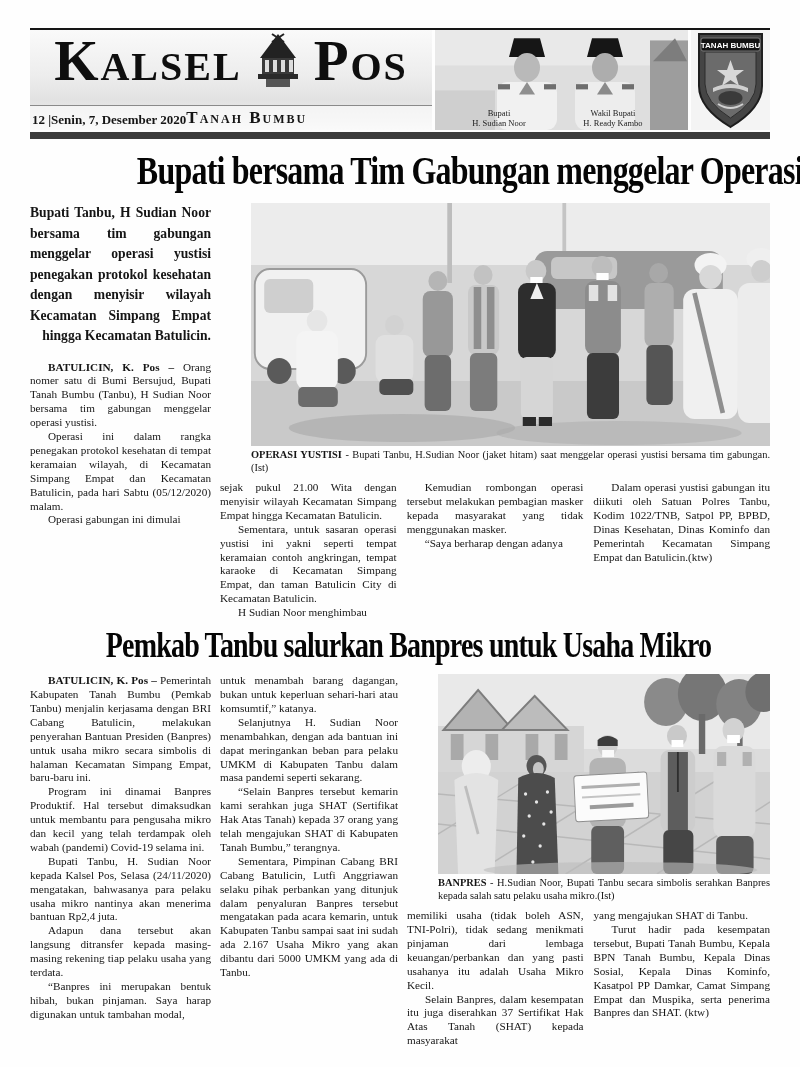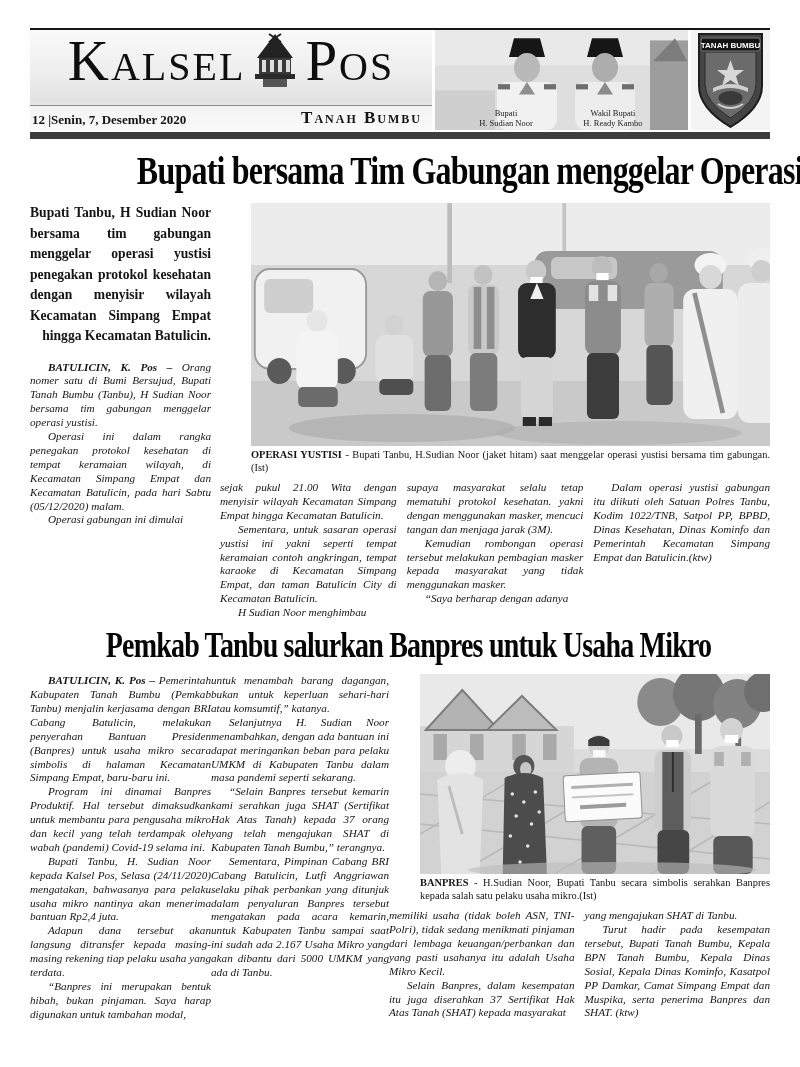--- a/index.html
+++ b/index.html
@@ -10,77 +10,77 @@
   }
   
   .masthead { display:flex; gap:3px; height:100px; border-top:2px solid #161616; }
   .mast-left {
     width:402px; flex:none; position:relative; box-sizing:border-box;
     background:linear-gradient(180deg,#fafafa 0%,#ededed 45%,#e2e2e2 70%,#f3f3f3 100%);
     display:flex; flex-direction:column; justify-content:space-between;
   }
   .mast-title-row { text-align:center; padding-top:2px; white-space:nowrap; }
   .mast-title {
-    font-variant:small-caps; font-weight:400; font-size:57px; line-height:58px;
-    letter-spacing:2px; color:#0e0e0e; display:inline-flex; align-items:flex-end; gap:6px;
+    font-variant:small-caps; font-weight:700; font-size:57px; line-height:58px;
+    letter-spacing:2px; color:#0e0e0e; display:inline-flex; align-items:flex-end; gap:12px;
   }
   .mast-logo { width:52px; height:58px; margin:0 -2px; flex:none; }
   .mast-info-row {
-    display:flex; justify-content:space-between; align-items:flex-end;
+    display:flex; align-items:flex-end;
     border-top:1px solid #8a8a8a; padding:2px 4px 2px 2px; background:rgba(255,255,255,.55);
   }
   .mast-edition { font-weight:bold; font-size:13px; }
   .mast-region { font-variant:small-caps; font-weight:bold; font-size:17px; letter-spacing:2px; padding-right:6px; }
   .mast-officials {
     width:253px; flex:none; position:relative;
     background:linear-gradient(180deg,#d9d9d9,#eaeaea 55%,#d2d2d2);
   }
   .mast-officials svg { display:block; width:100%; height:100%; }
   .official-cap {
     position:absolute; bottom:2px; text-align:center; font-size:8.5px; line-height:9.5px;
     color:#1d1d1d; width:100px;
   }
-  .official-cap.left { left:21px; }
+  .official-cap.left { left:14px; }
   .official-cap.right { left:128px; }
   .mast-crest { width:79px; flex:none; background:#f4f4f4; }
   .mast-crest svg { display:block; width:100%; height:100%; }
   .header-bar { height:7px; background:#3d3d3d; margin-top:2px; }
   
   .headline1 { margin:8px 0 10px; text-align:center; font-size:0; }
   .headline1 .cond {
     display:inline-block; white-space:nowrap; transform:scaleX(.78);
     font-weight:bold; font-size:41px; line-height:46px; letter-spacing:-1px; color:#050505;
   }
   .headline2 { margin:6px 0 8px; text-align:center; font-size:0; }
   .headline2 .cond {
     display:inline-block; white-space:nowrap; transform:scaleX(.8);
     font-weight:bold; font-size:35px; line-height:40px; letter-spacing:-1px; color:#050505;
   }
   
-  .body-p { margin:0; font-size:11.2px; line-height:13.9px; text-align:justify; text-indent:18px;font-style:italic; }
+  .body-p { margin:0; font-size:11.2px; line-height:13.9px; text-align:justify; text-indent:18px; }
   .no-indent { text-indent:0; }
   .dateline { font-weight:bold; }
   .lead {
     margin:0 0 14px 0; font-weight:bold; font-size:13.6px; line-height:20.5px;
     text-align:justify; text-align-last:right; -moz-text-align-last:right;
   }
   
   .art1 { display:flex; gap:9px; }
   .col-first { width:181px; flex:none; }
   .art-right { flex:1; min-width:0; }
   figure { margin:0;padding-left:31px; }
   .photo1 { display:block; width:100%; height:243px; }
   .photo2 { display:block; width:100%; height:200px; }
   figcaption { font-size:10.4px; line-height:12.5px; padding:3px 0 5px; text-align:justify; }
   figcaption b { font-weight:bold; }
   .three-cols { display:flex; gap:10px; margin-top:2px; }
   .three-cols .ncol { flex:1; min-width:0; }
   .two-cols { display:flex; gap:10px; margin-top:2px; }
   .two-cols .ncol { flex:1; min-width:0; }
-  .art2 { display:flex; margin-top:4px; }
+  .art2 { display:flex; gap:9px; margin-top:4px; }
   .col-second { width:178px; flex:none; }
 </style>
 </head>
 <body>
 
 <div class="page">
 
   <header class="masthead">
     <div class="mast-left">
       <div class="mast-title-row">
@@ -233,21 +233,20 @@
         <figcaption><b>OPERASI YUSTISI</b><span> - Bupati Tanbu, H.Sudian Noor (jaket hitam) saat menggelar operasi yustisi bersama tim gabungan.(Ist)</span></figcaption>
       </figure>
 
       <div class="three-cols">
         <div class="ncol">
           <p class="body-p no-indent">sejak pukul 21.00 Wita dengan menyisir wilayah Kecamatan Simpang Empat hingga Kecamatan Batulicin.</p>
           <p class="body-p">Sementara, untuk sasaran operasi yustisi ini yakni seperti tempat keramaian contoh angkringan, tempat karaoke di Kecamatan Simpang Empat, dan taman Batulicin City di Kecamatan Batulicin.</p>
           <p class="body-p">H Sudian Noor menghimbau</p>
         </div>
         <div class="ncol">
-          <p class="body-p no-indent">supaya masyarakat selalu tetap mematuhi protokol kesehatan. yakni dengan menggunakan masker, mencuci tangan dan menjaga jarak (3M).</p>
           <p class="body-p">Kemudian rombongan operasi tersebut melakukan pembagian masker kepada masyarakat yang tidak menggunakan masker.</p>
           <p class="body-p">“Saya berharap dengan adanya</p>
         </div>
         <div class="ncol">
           <p class="body-p">Dalam operasi yustisi gabungan itu diikuti oleh Satuan Polres Tanbu, Kodim 1022/TNB, Satpol PP, BPBD, Dinas Kesehatan, Dinas Kominfo dan Pemerintah Kecamatan Simpang Empat dan Batulicin.(ktw)</p>
         </div>
       </div>
     </div>
   </section>
 

